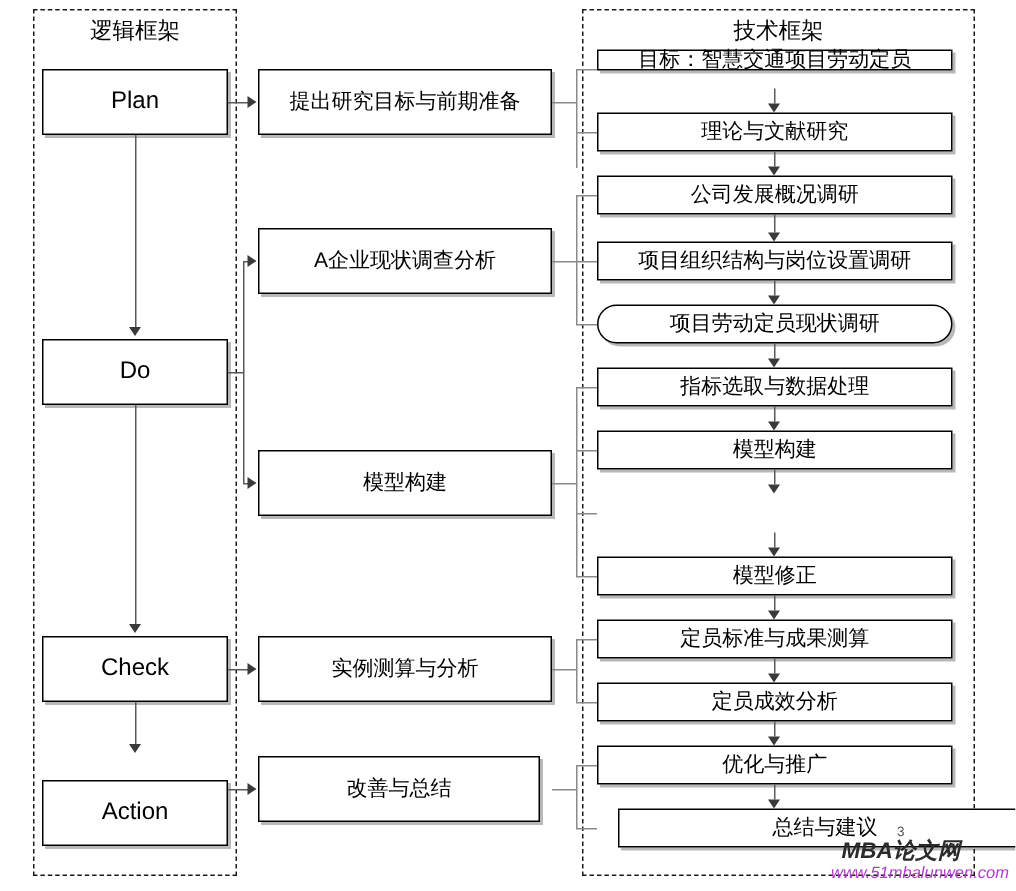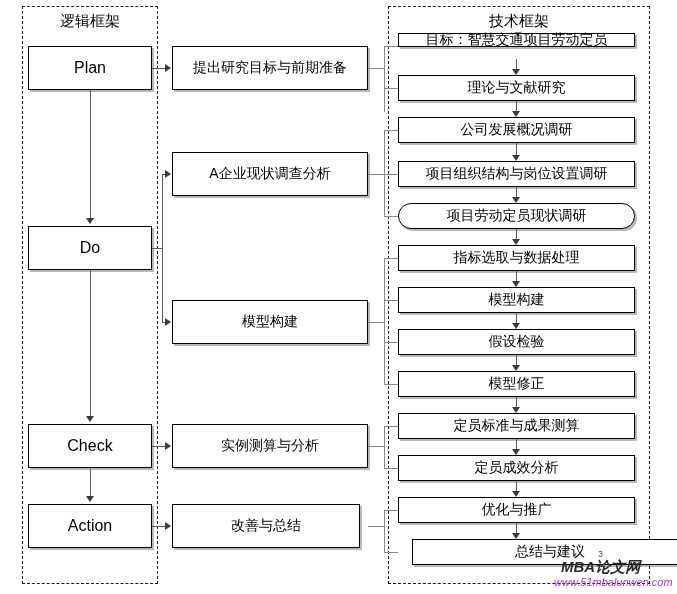--- a/index.html
+++ b/index.html
@@ -113,21 +113,21 @@
 
   <div id="group-left" class="dashed-group"></div>
   <div id="group-right" class="dashed-group"></div>
 
   <div id="title-left" class="group-title">逻辑框架</div>
   <div id="title-right" class="group-title">技术框架</div>
 
   <div class="node col-left" style="left:28px;  top:46px;  width:124px; height:44px;">Plan</div>
   <div class="node col-left" style="left:28px;  top:226px; width:124px; height:44px;">Do</div>
   <div class="node col-left" style="left:28px;  top:424px; width:124px; height:44px;">Check</div>
-  <div class="node col-left" style="left:28px;  top:504px; width:124px; height:44px;">Action</div>
+  <div class="node col-left" style="left:28px;  top:520px; width:124px; height:44px;">Action</div>
 
   <div class="ln vline dark" style="left:90px; top:90px;  height:128px;"></div>
   <div class="arrow-d" style="left:86px; top:218px;"></div>
   <div class="ln vline dark" style="left:90px; top:270px; height:146px;"></div>
   <div class="arrow-d" style="left:86px; top:416px;"></div>
   <div class="ln vline dark" style="left:90px; top:468px; height:28px;"></div>
   <div class="arrow-d" style="left:86px; top:496px;"></div>
 
   <div class="node col-mid" style="left:172px; top:46px;  width:196px; height:44px;">提出研究目标与前期准备</div>
   <div class="node col-mid" style="left:172px; top:152px; width:196px; height:44px;">A企业现状调查分析</div>
@@ -151,21 +151,20 @@
   <div class="ln hline dark" style="left:152px; top:526px; width:14px;"></div>
   <div class="arrow-r" style="left:165px; top:522px;"></div>
 
   <div class="node col-right" style="left:398px; top:33px;  width:237px; height:14px;">目标：智慧交通项目劳动定员</div>
   <div class="node col-right" style="left:398px; top:75px;  width:237px; height:26px;">理论与文献研究</div>
   <div class="node col-right" style="left:398px; top:117px; width:237px; height:26px;">公司发展概况调研</div>
   <div class="node col-right" style="left:398px; top:161px; width:237px; height:26px;">项目组织结构与岗位设置调研</div>
   <div class="node col-right" style="left:398px; top:203px; width:237px; height:26px;border-radius:13px;">项目劳动定员现状调研</div>
   <div class="node col-right" style="left:398px; top:245px; width:237px; height:26px;">指标选取与数据处理</div>
   <div class="node col-right" style="left:398px; top:287px; width:237px; height:26px;">模型构建</div>
-  <div class="node col-right" style="left:398px; top:329px; width:237px; height:26px;">假设检验</div>
   <div class="node col-right" style="left:398px; top:371px; width:237px; height:26px;">模型修正</div>
   <div class="node col-right" style="left:398px; top:413px; width:237px; height:26px;">定员标准与成果测算</div>
   <div class="node col-right" style="left:398px; top:455px; width:237px; height:26px;">定员成效分析</div>
   <div class="node col-right" style="left:398px; top:497px; width:237px; height:26px;">优化与推广</div>
   <div class="node col-right" style="left:412px; top:539px; width:276px; height:26px;">总结与建议</div>
 
   <div class="ln vline dark" style="left:516px; top:59px;  height:10px;"></div>
   <div class="arrow-d" style="left:512px; top:69px;"></div>
   <div class="ln vline dark" style="left:516px; top:101px; height:10px;"></div>
   <div class="arrow-d" style="left:512px; top:111px;"></div>

